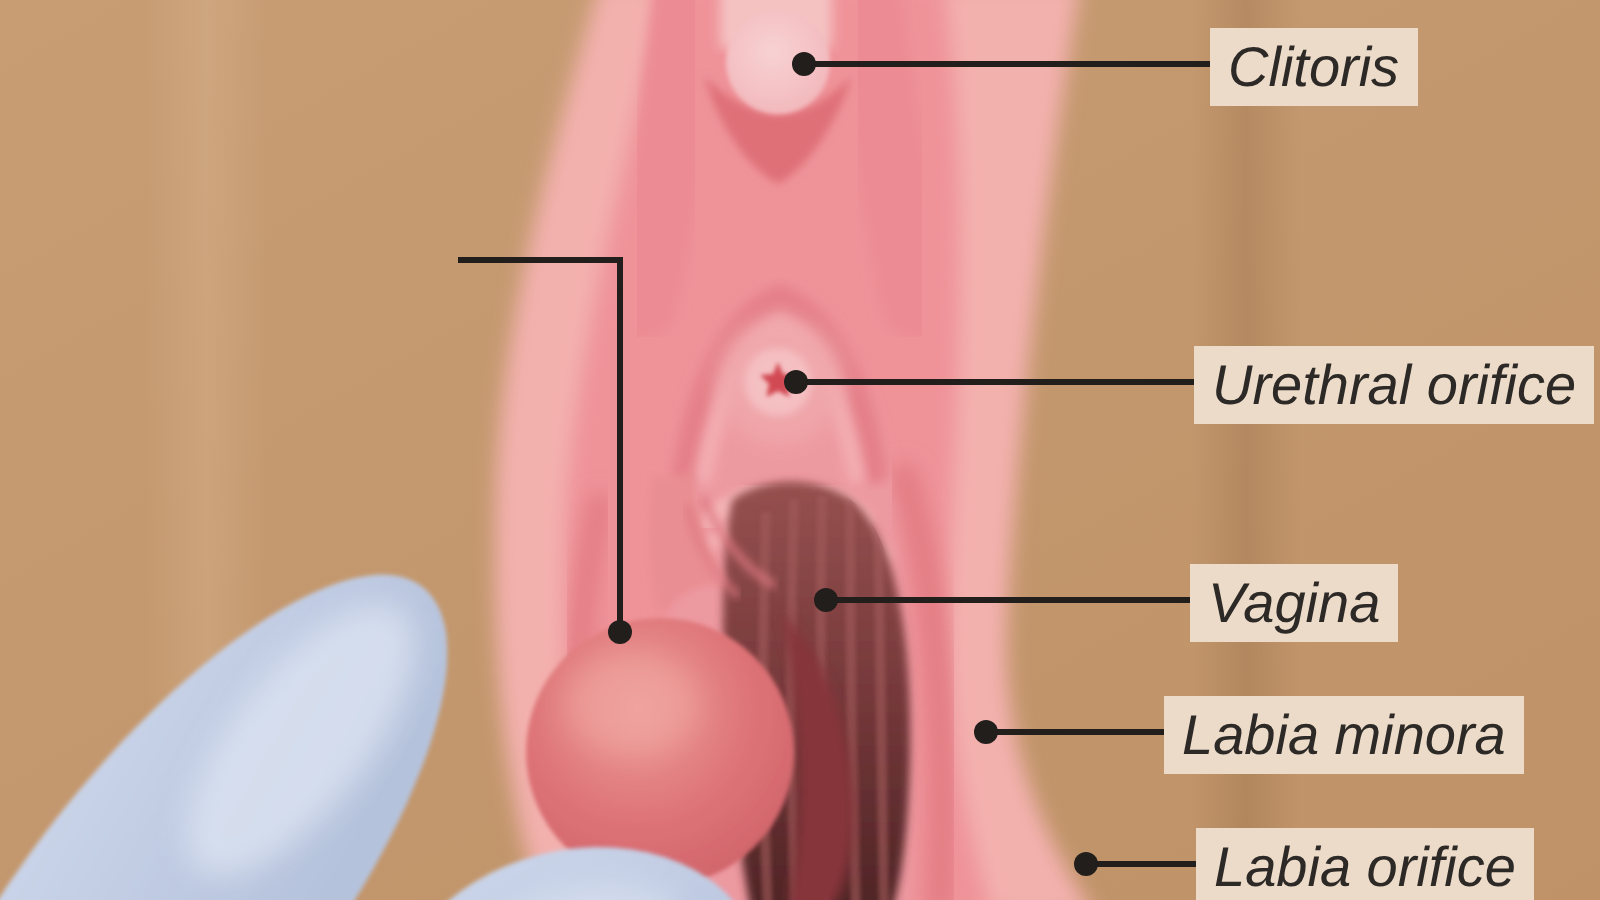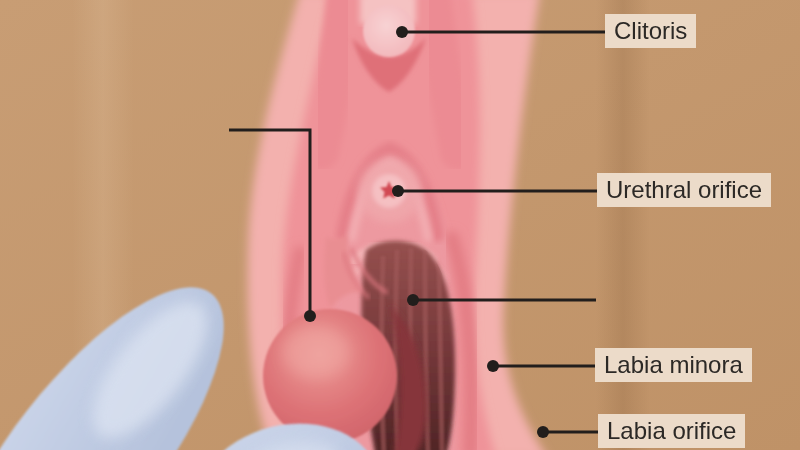--- a/index.html
+++ b/index.html
@@ -4,22 +4,22 @@
 <style>
   html,body{margin:0;padding:0;background:#222;}
   .stage{
     position:relative;width:800px;height:450px;overflow:hidden;
     font-family:"Liberation Sans", sans-serif;
   }
   .stage svg{position:absolute;left:0;top:0;}
   .lbl{
     position:absolute;z-index:5;
     background:#ecdbc9;color:#2c2926;
-    font-size:24px;line-height:1.25;
-    padding:2px 9px;white-space:nowrap;
+    font-size:28px;line-height:1.25;
+    padding:2px 9px;white-space:nowrap;font-style:italic;
   }
 </style>
 </head>
 <body>
 
 <div class="stage">
 
 <svg width="800" height="450" viewBox="0 0 800 450">
   <defs>
     <linearGradient id="bgG" x1="0" y1="0" x2="1" y2="1">
@@ -157,16 +157,17 @@
     </g>
     <g>
       <path d="M 543,432 L 599,432" fill="none"></path>
           <circle cx="543" cy="432" r="6" stroke="none"></circle>
     </g>
   </g>
 </svg>
 
 <div class="lbl" style="left:605px;top:14px">Clitoris</div>
 <div class="lbl" style="left:597px;top:173px">Urethral orifice</div>
-<div class="lbl" style="left:595px;top:348px">Labia minora</div>
+<div class="lbl" style="left:595px;top:282px">Vagina</div>
+<div class="lbl" style="left:582px;top:348px">Labia minora</div>
 <div class="lbl" style="left:598px;top:414px">Labia orifice</div>
 
 </div>
 
 </body></html>

